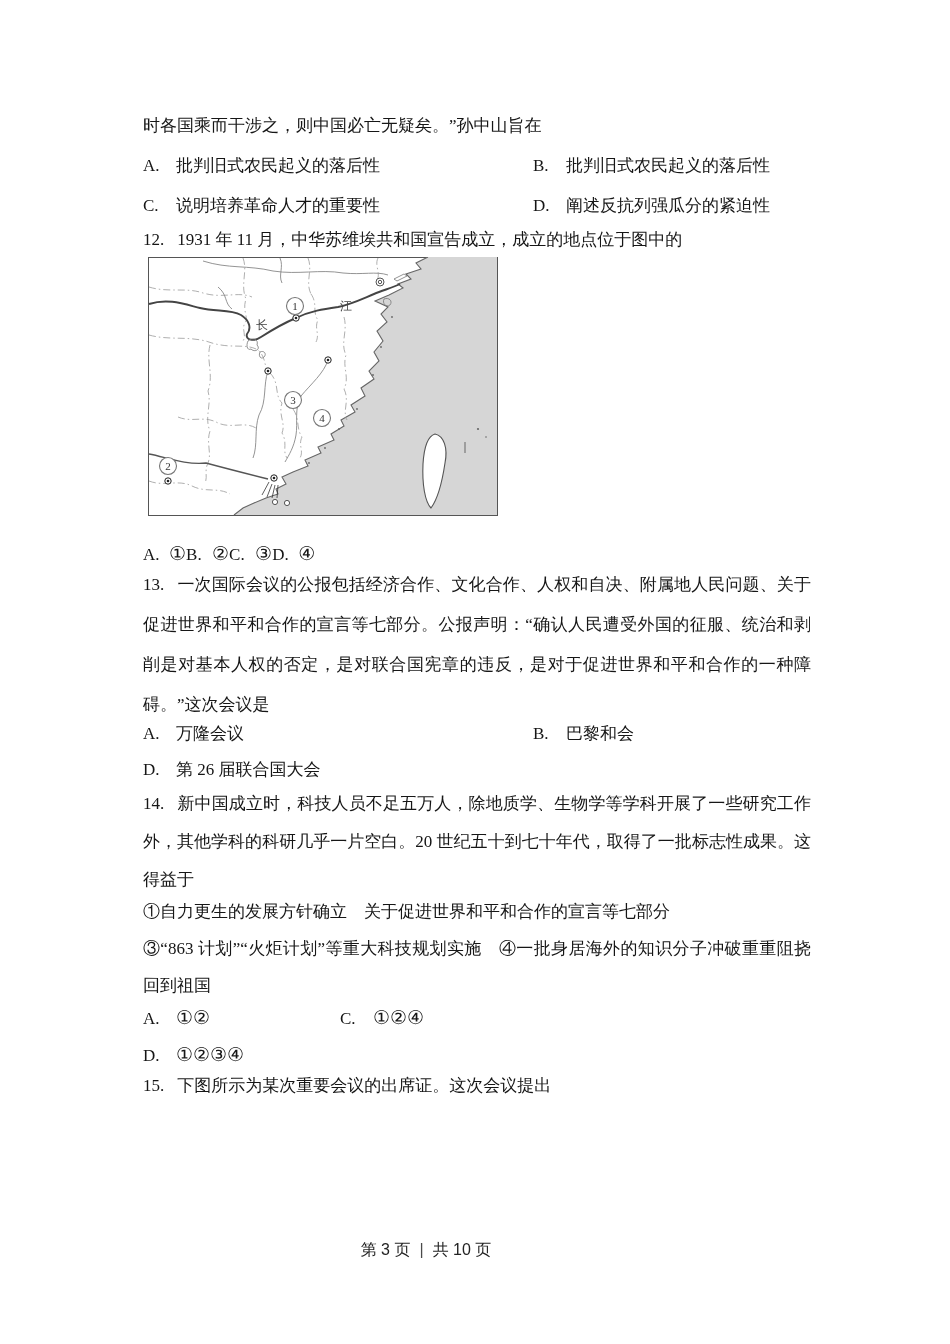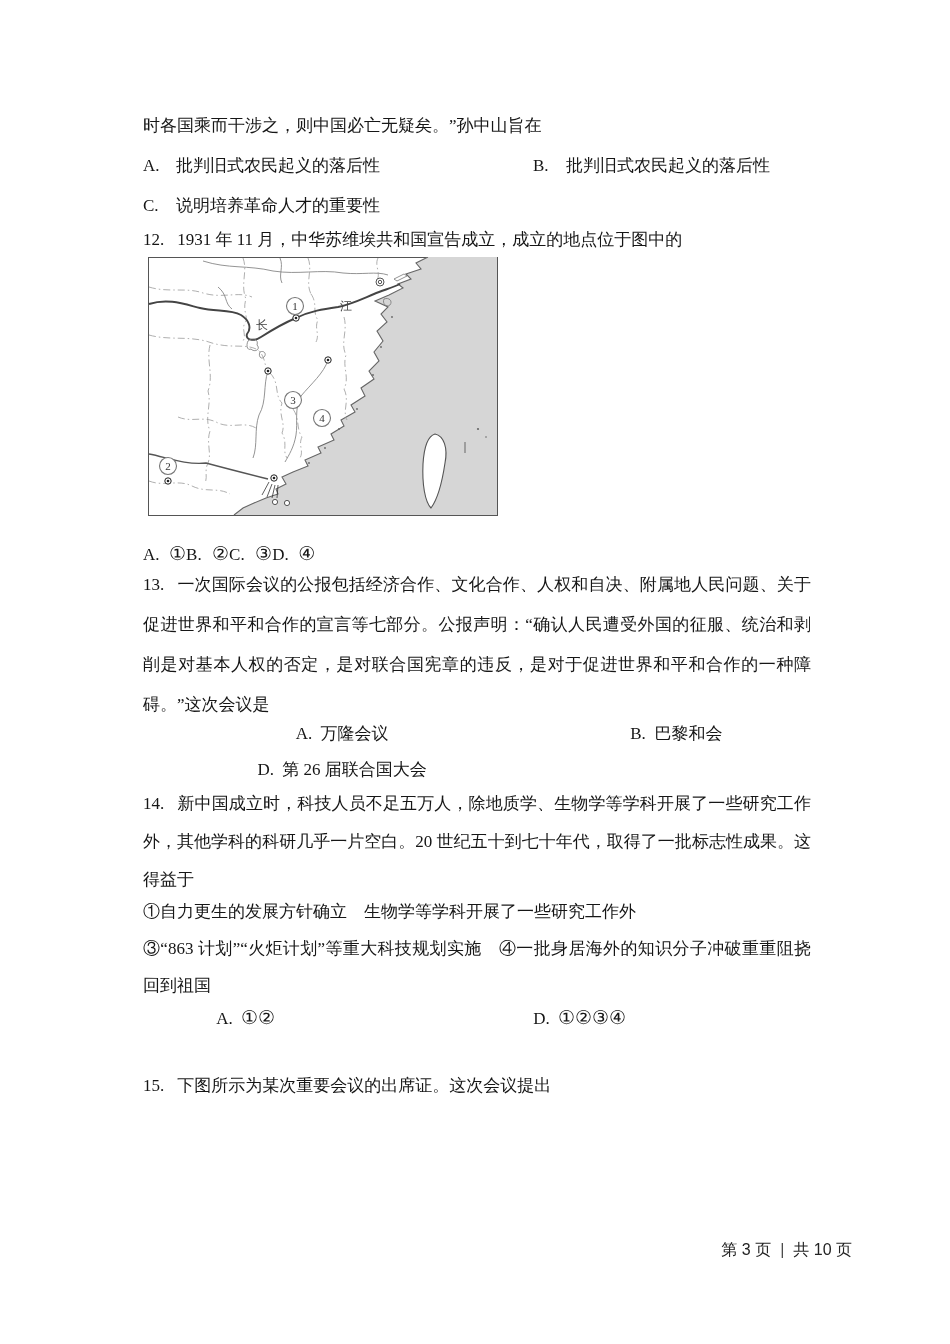--- a/index.html
+++ b/index.html
@@ -12,30 +12,30 @@
   .abs{position:absolute;left:0;width:668px;}
   p{margin:0;}
   .para{text-align:justify;text-align-last:left;line-height:40px;}
   .lh36{line-height:36px;}
   .lh37{line-height:37px;}
   .lh38{line-height:38px;}
   .qnum{padding-right:13px;}
   .opt{white-space:nowrap;}
   .optlabel{display:inline-block;min-width:33px;}
   .optgrid{display:grid;grid-template-columns:390px 1fr;line-height:40px;}
-  .optgrid.r36{line-height:36px;text-align:center;}
+  .optgrid.r36{line-height:36px;}
   .optgrid.narrow{grid-template-columns:197px 1fr;}
   .inline-opts{display:flex;line-height:36px;}
   .inline-opts .optlabel{min-width:26px;}
   .circ{font-size:19px;}
   .itemrow{display:flex;gap:17px;line-height:36px;white-space:nowrap;}
   .mapfig{position:absolute;left:5px;top:257px;width:350px;height:259px;}
   .footer{
     position:absolute;top:1238px;left:0;width:852px;
-    display:flex;justify-content:flex-end;align-items:center;gap:9px;
+    display:flex;justify-content:center;align-items:center;gap:9px;
     font-family:"Liberation Sans","DejaVu Sans",sans-serif;
     font-size:16px;line-height:24px;color:#232323;
   }
   .footer .sep{color:#4a4a4a;}
   svg text{font-family:"Liberation Serif","DejaVu Serif",serif;}
 </style>
 </head>
 <body>
 
 <div class="page">
@@ -45,20 +45,23 @@
 
     <div class="abs optgrid" style="top:146px">
       <div class="opt">
         <span class="optlabel">A.</span><span>批判旧式农民起义的落后性</span>
       </div>
       <div class="opt">
         <span class="optlabel">B.</span><span>批判旧式农民起义的落后性</span>
       </div>
       <div class="opt">
         <span class="optlabel">C.</span><span>说明培养革命人才的重要性</span>
+      </div>
+      <div class="opt">
+        <span class="optlabel">D.</span><span>阐述反抗列强瓜分的紧迫性</span>
       </div>
     </div>
 
     <p class="abs lh36" style="top:222px">
       <span class="qnum">12.</span><span>1931 年 11 月，中华苏维埃共和国宣告成立，成立的地点位于图中的</span>
     </p>
 
     <figure class="mapfig" style="margin:0">
       <svg width="350" height="259" viewBox="0 0 350 259">
 
@@ -197,28 +200,31 @@
         <span class="optlabel">D.</span><span>第 26 届联合国大会</span>
       </div>
     </div>
 
     <p class="abs para lh38" style="top:785px">
       <span class="qnum">14.</span><span>新中国成立时，科技人员不足五万人，除地质学、生物学等学科开展了一些研究工作外，其他学科的科研几乎一片空白。20 世纪五十到七十年代，取得了一批标志性成果。这得益于</span>
     </p>
 
     <div class="abs itemrow" style="top:894px">
       <span>①自力更生的发展方针确立</span>
-      <span>生物学等学科开展了一些研究工作外</span>
+      <span>关于促进世界和平和合作的宣言等七部分</span>
     </div>
 
     <p class="abs para lh37" style="top:930px">③“863 计划”“火炬计划”等重大科技规划实施　④一批身居海外的知识分子冲破重重阻挠回到祖国</p>
 
     <div class="abs optgrid r36 narrow" style="top:1000px">
       <div class="opt">
         <span class="optlabel">A.</span><span class="circ">①②</span>
+      </div>
+      <div class="opt">
+        <span class="optlabel">C.</span><span class="circ">①②④</span>
       </div>
       <div class="opt">
         <span class="optlabel">D.</span><span class="circ">①②③④</span>
       </div>
     </div>
 
     <p class="abs lh36" style="top:1068px">
       <span class="qnum">15.</span><span>下图所示为某次重要会议的出席证。这次会议提出</span>
     </p>
 

